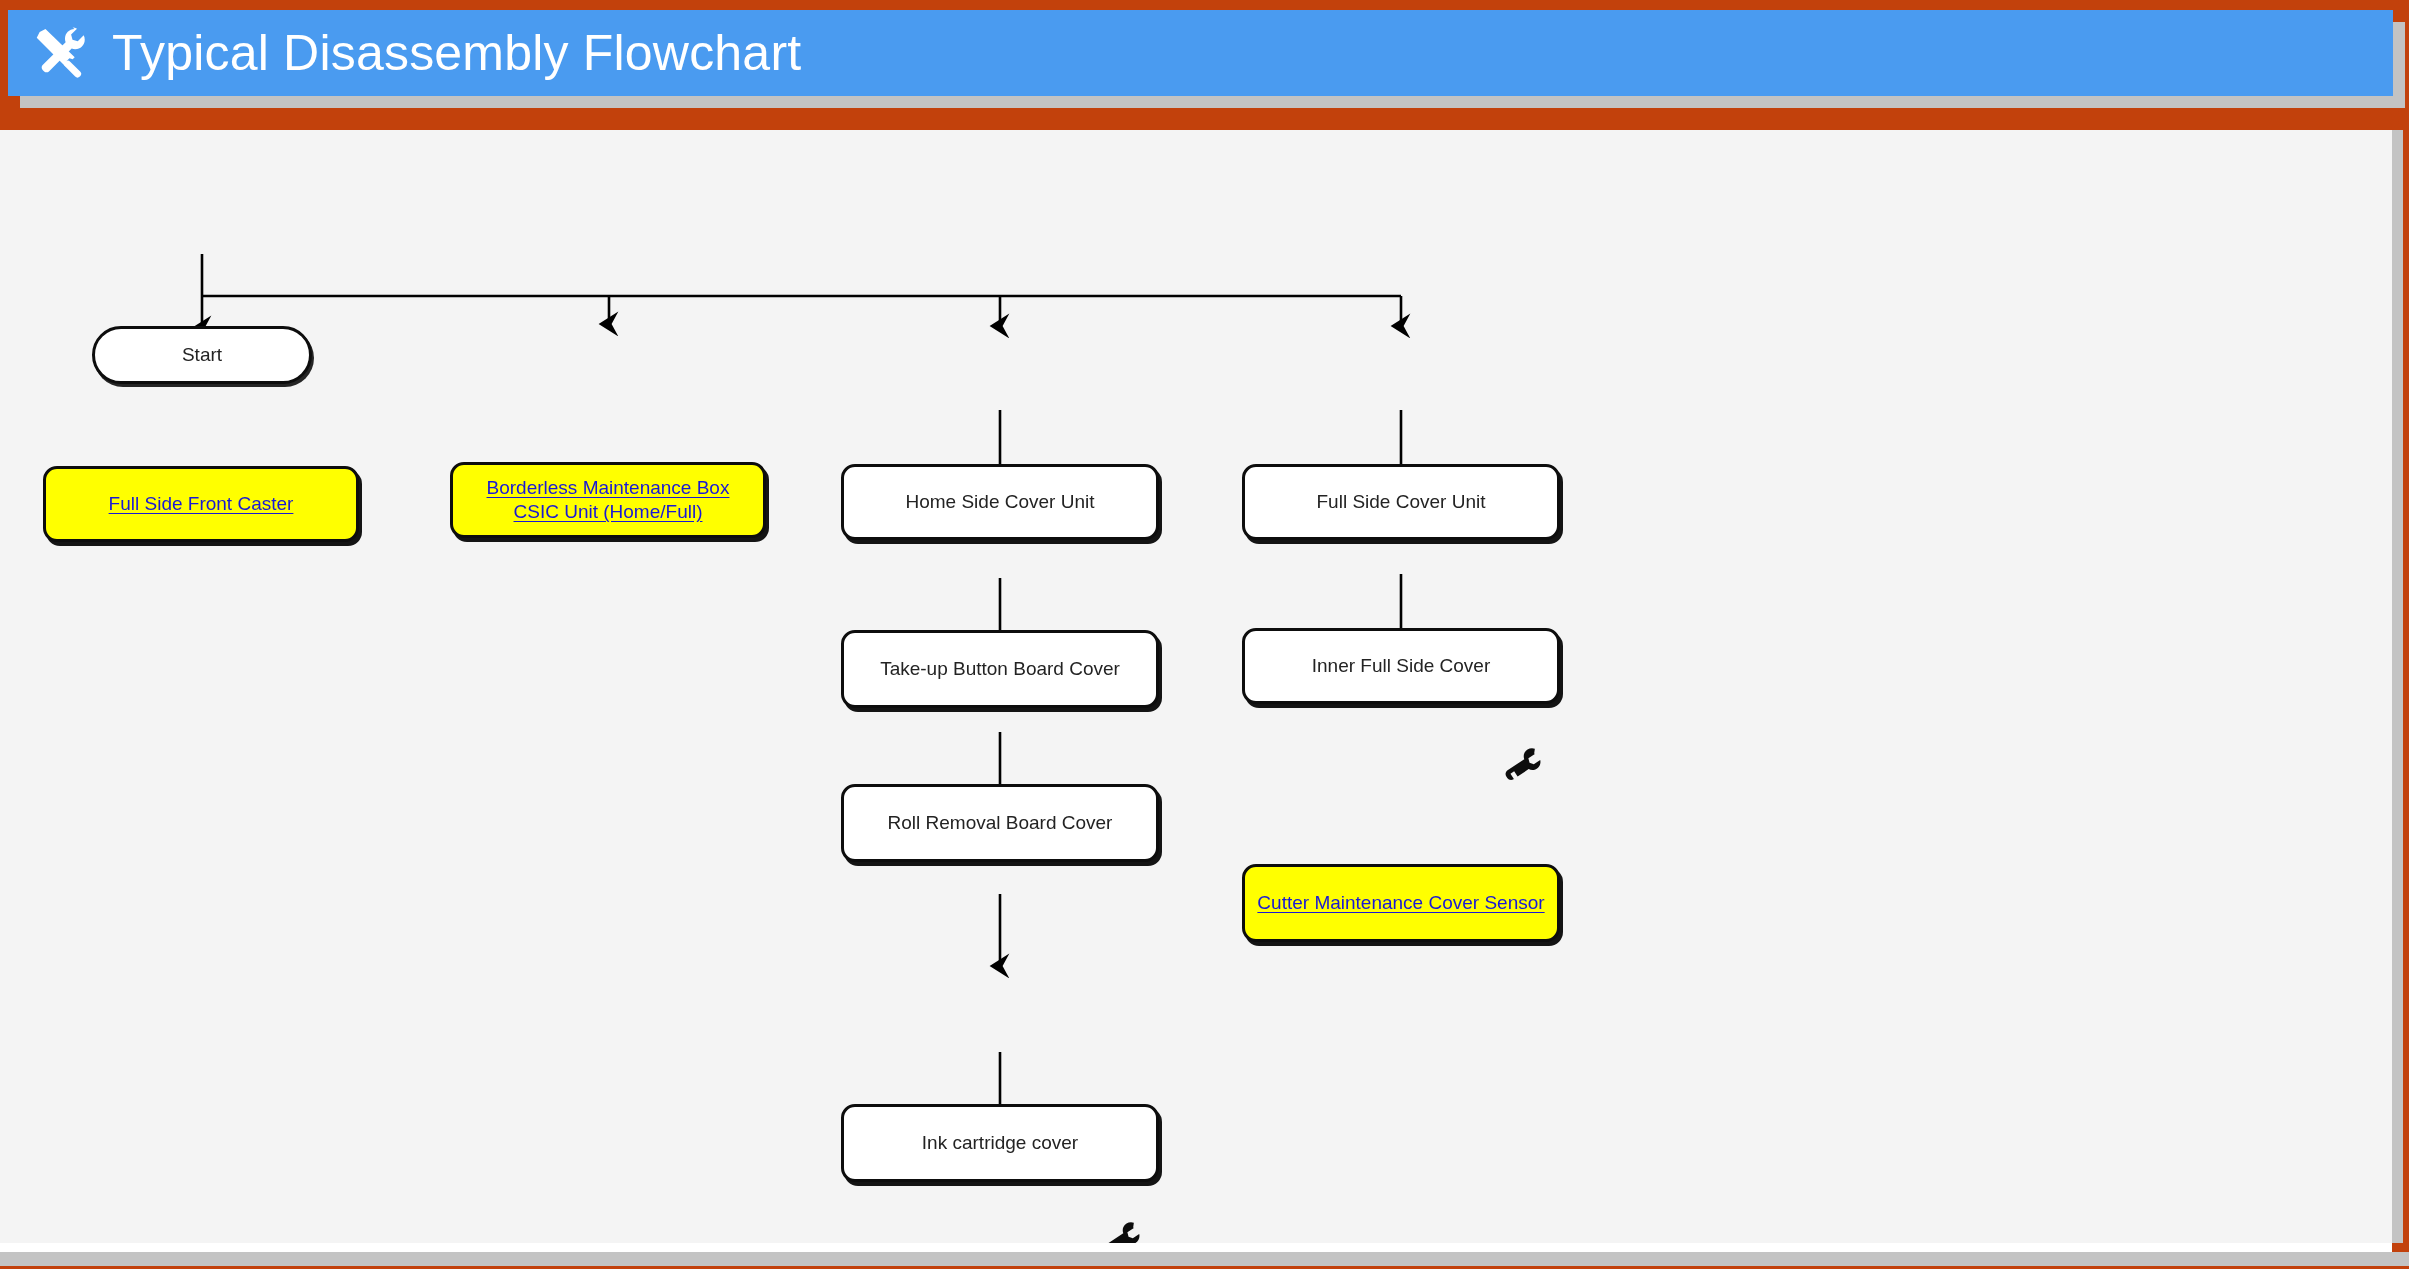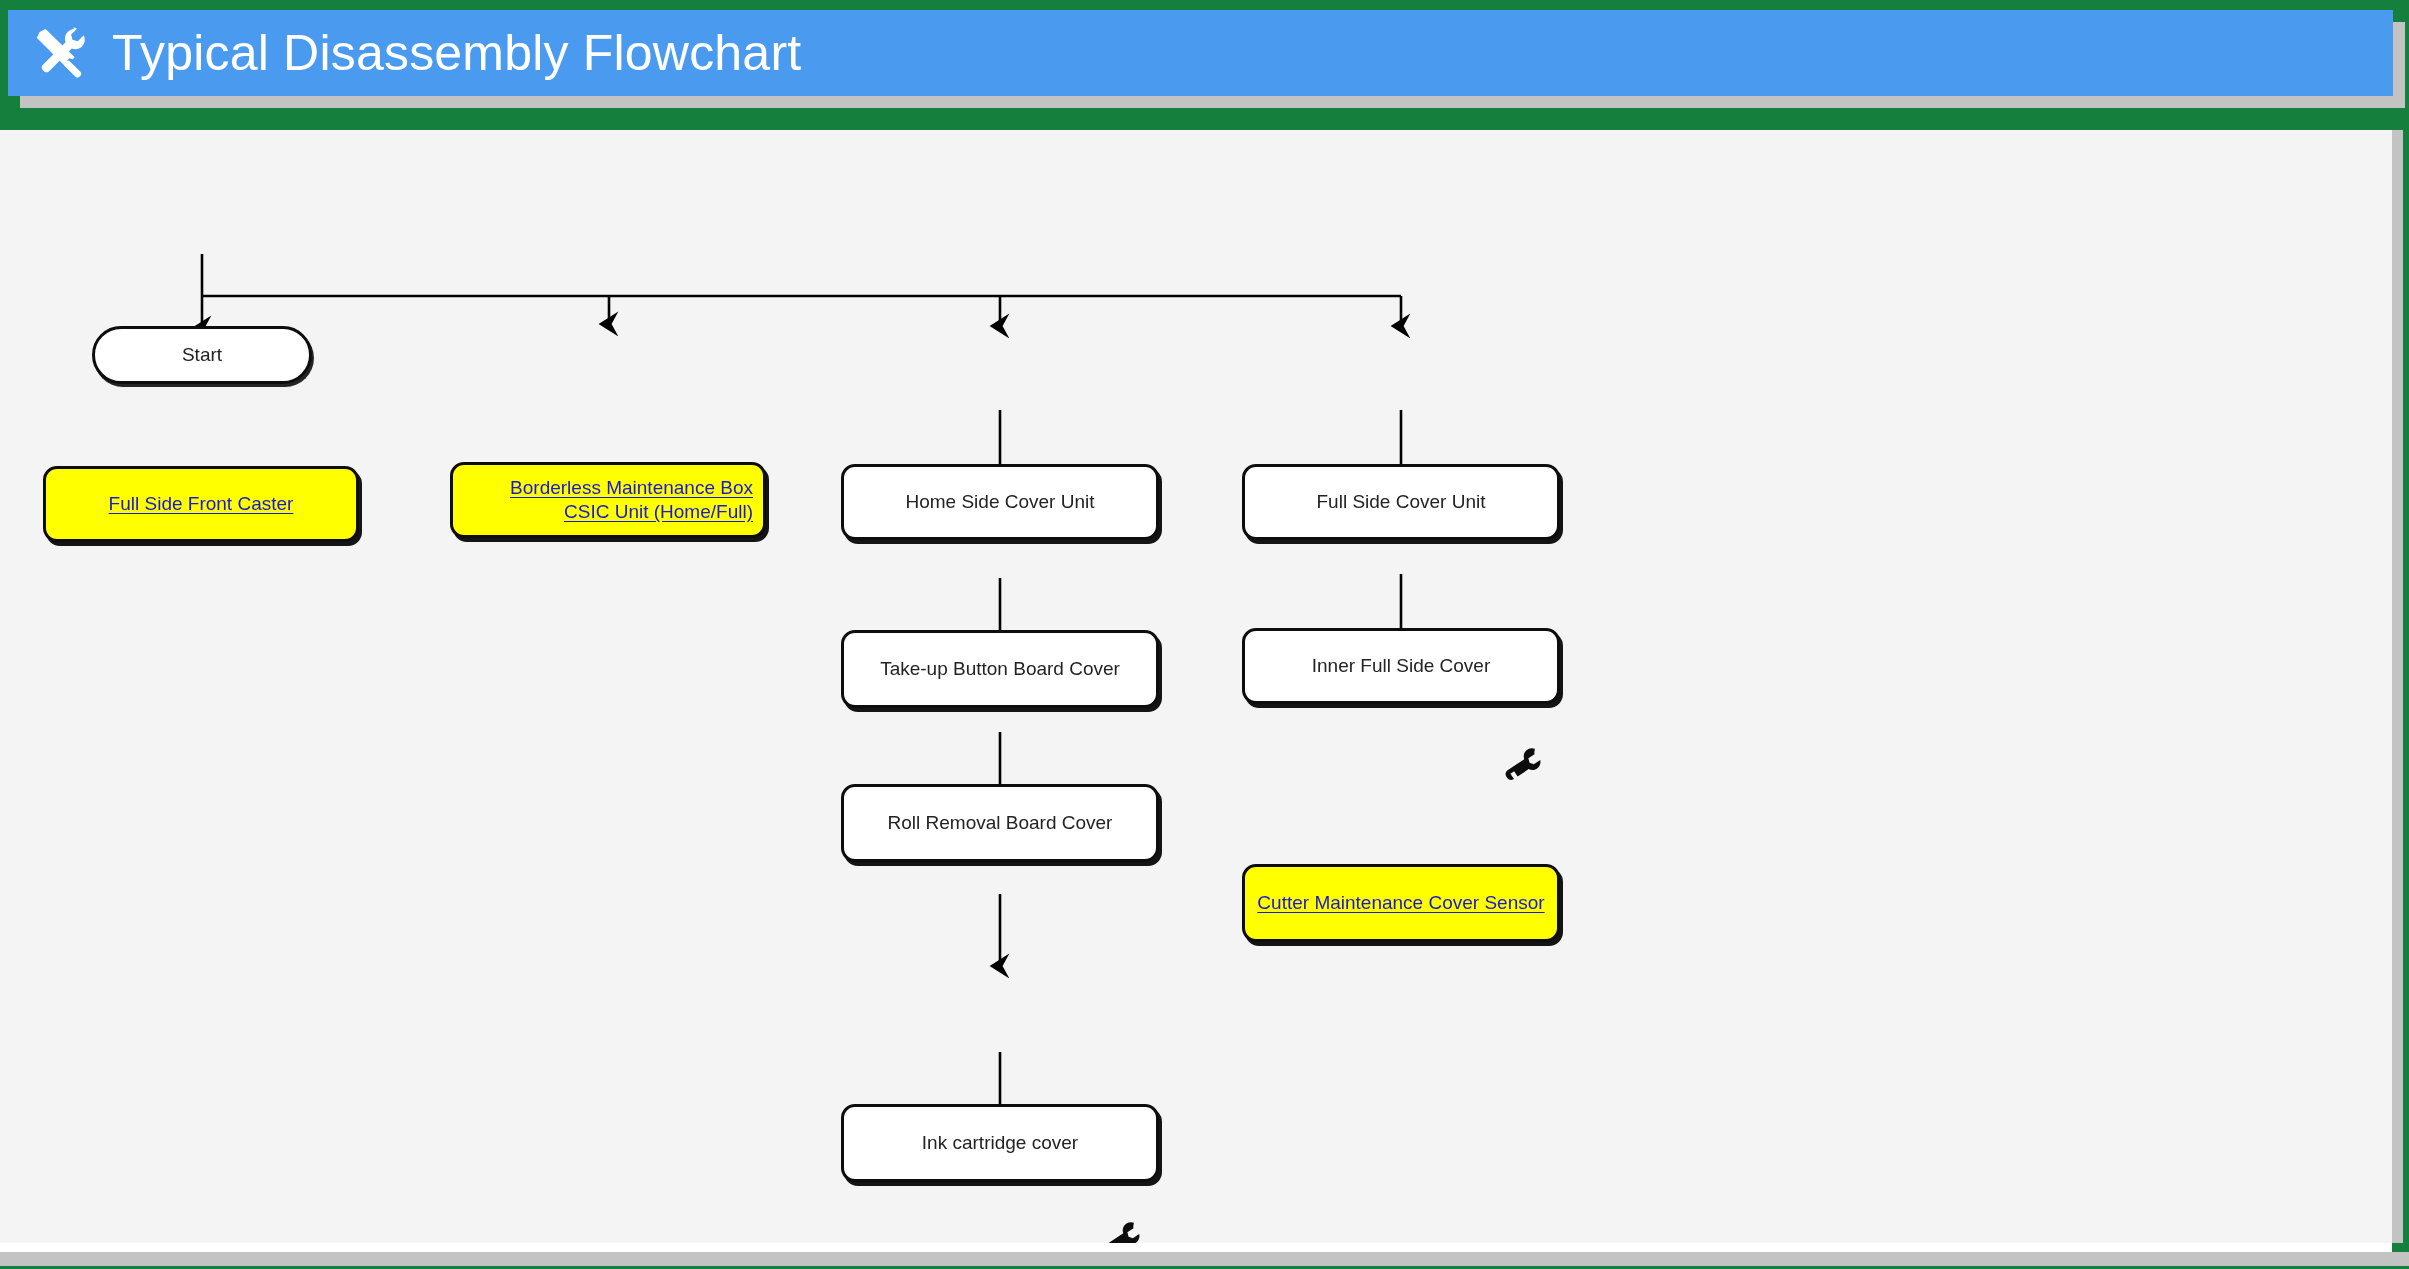--- a/index.html
+++ b/index.html
@@ -9,21 +9,21 @@
     width: 2409px;
     height: 1269px;
     overflow: hidden;
     font-family: "Liberation Sans", sans-serif;
   }
 
   #root {
     position: relative;
     width: 2409px;
     height: 1269px;
-    background: #15803d;
+    background: #c2410c;
   }
 
   
   .header-bar {
     position: absolute;
     left: 8px;
     top: 10px;
     width: 2385px;
     height: 86px;
     background: #4a9bf0;
@@ -193,21 +193,21 @@
 
       <div class="node start" style="left:92px; top:196px; width:220px; height:58px;">
         <span class="node-label">Start</span>
       </div>
 
       <div class="node link-node" style="left:43px; top:336px; width:316px; height:76px;">
         <span class="node-label">Full Side Front Caster</span>
       </div>
 
       <div class="node link-node" style="left:450px; top:332px; width:316px; height:76px;">
-        <span class="node-label" style="line-height:1.25;text-align:right;">Borderless Maintenance Box CSIC Unit (Home/Full)</span>
+        <span class="node-label" style="line-height:1.25;">Borderless Maintenance Box CSIC Unit (Home/Full)</span>
       </div>
 
       <div class="node" style="left:841px; top:334px; width:318px; height:76px;">
         <span class="node-label">Home Side Cover Unit</span>
       </div>
 
       <div class="node" style="left:1242px; top:334px; width:318px; height:76px;">
         <span class="node-label">Full Side Cover Unit</span>
       </div>
 

